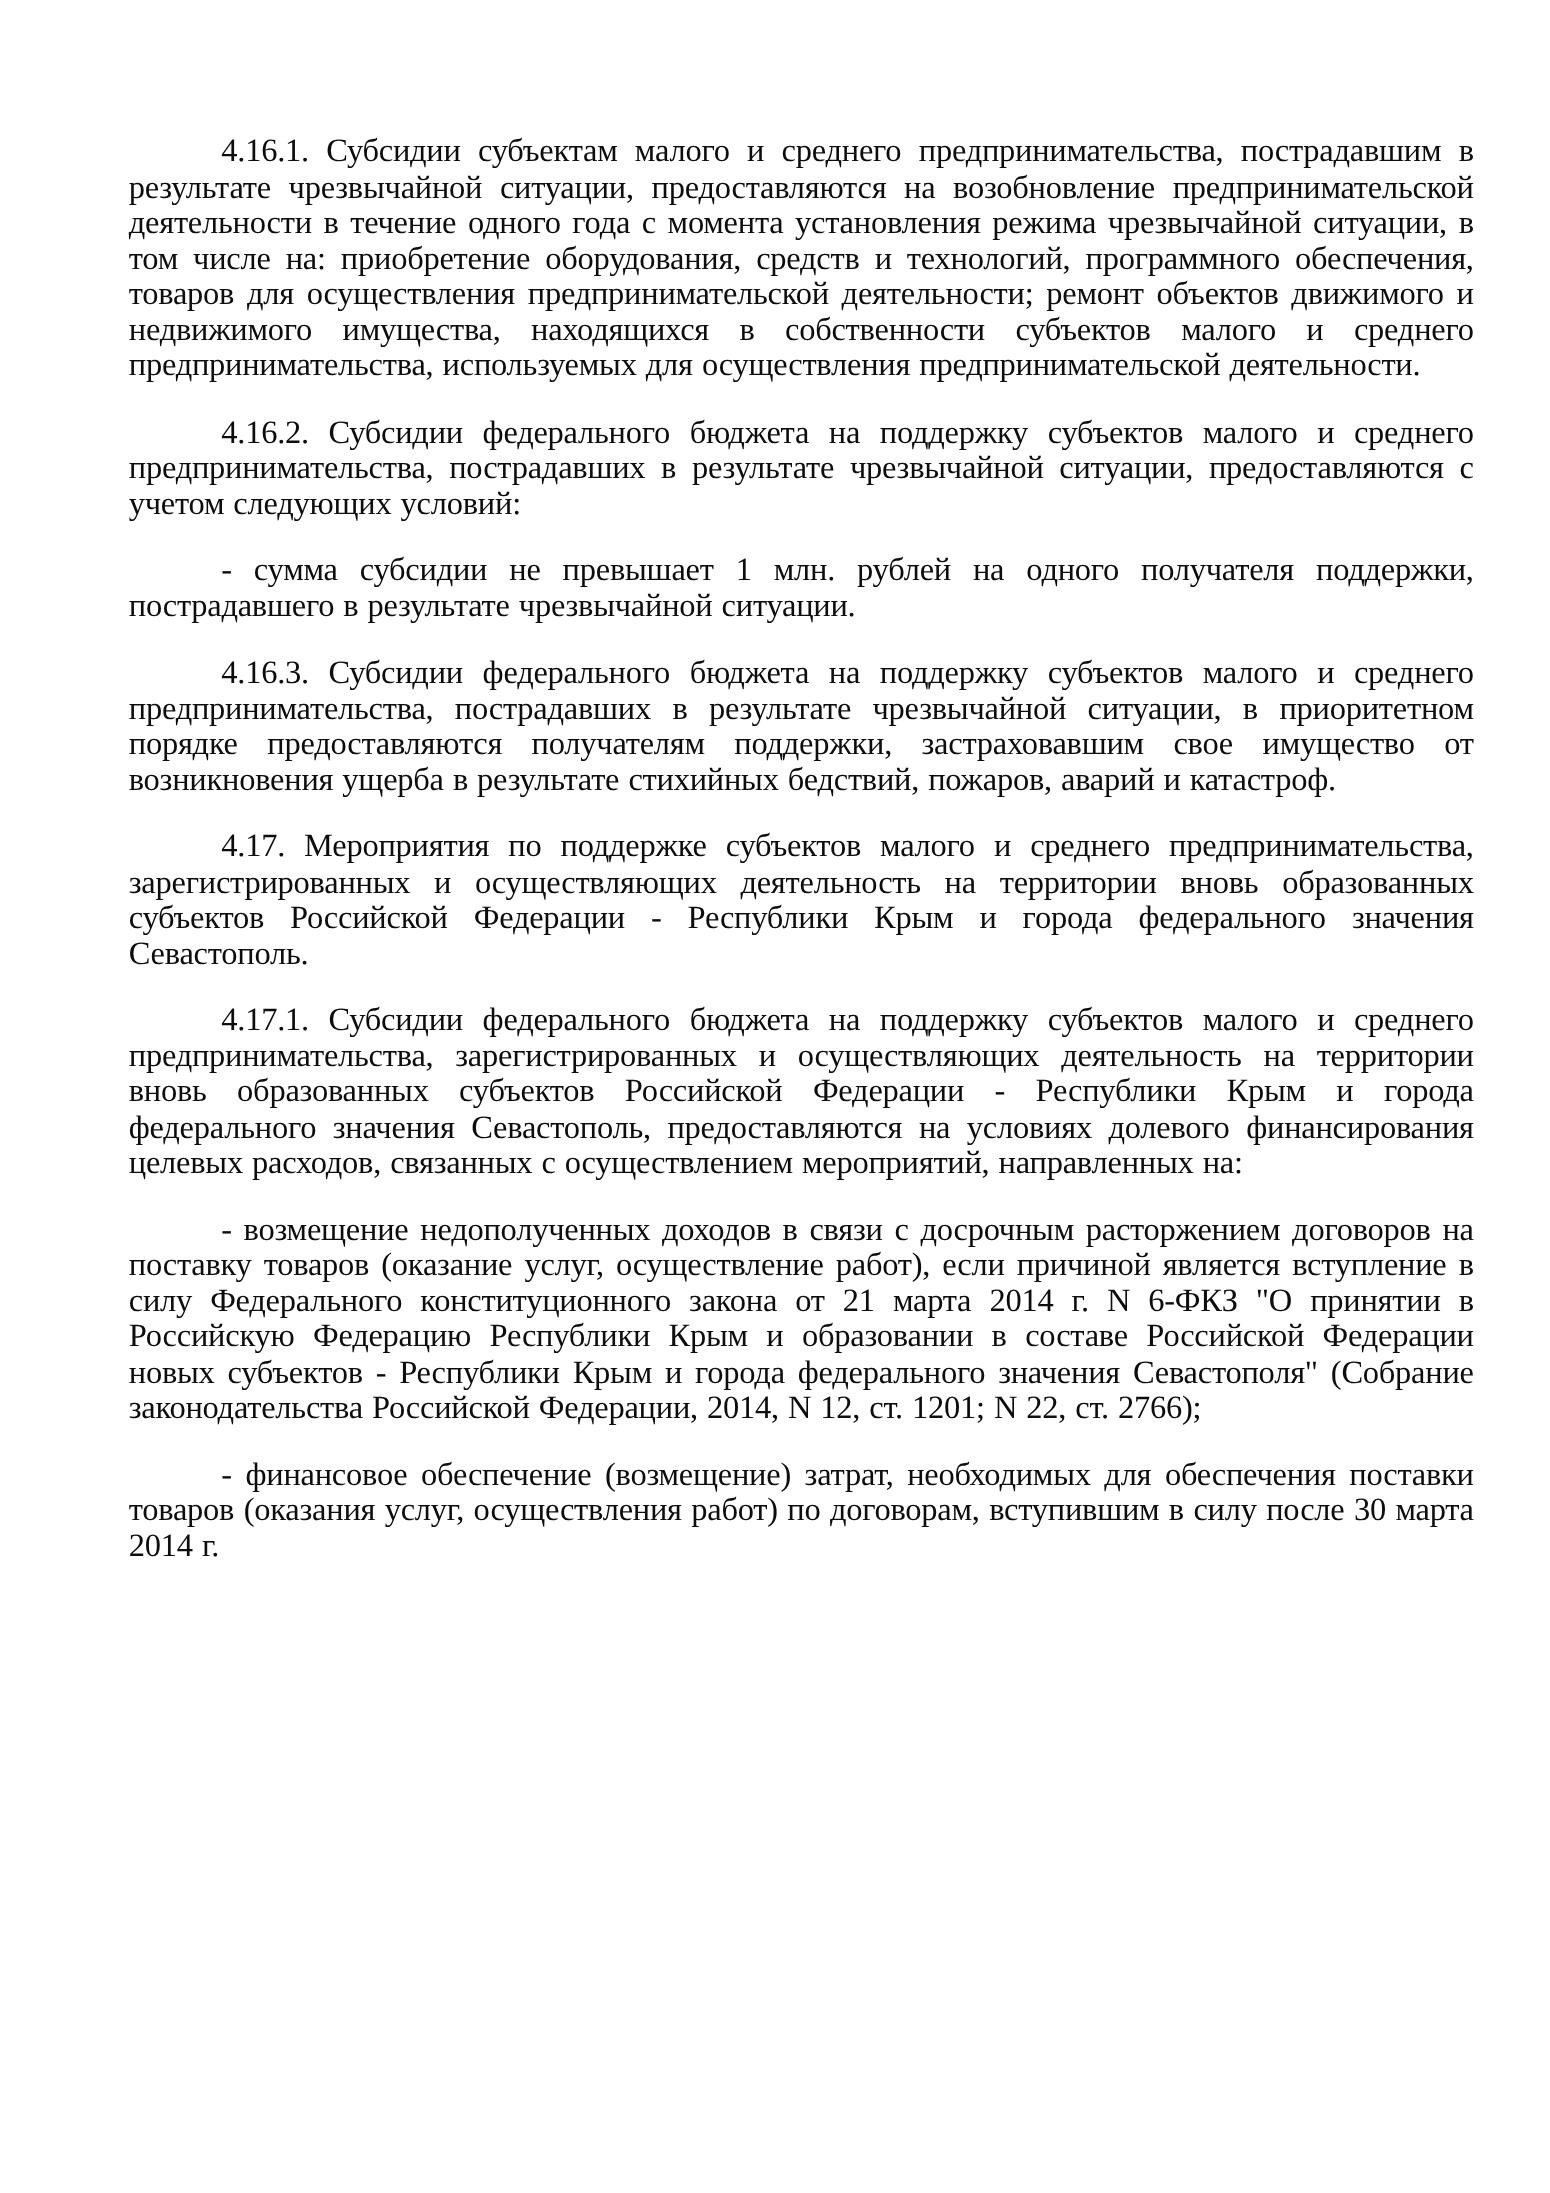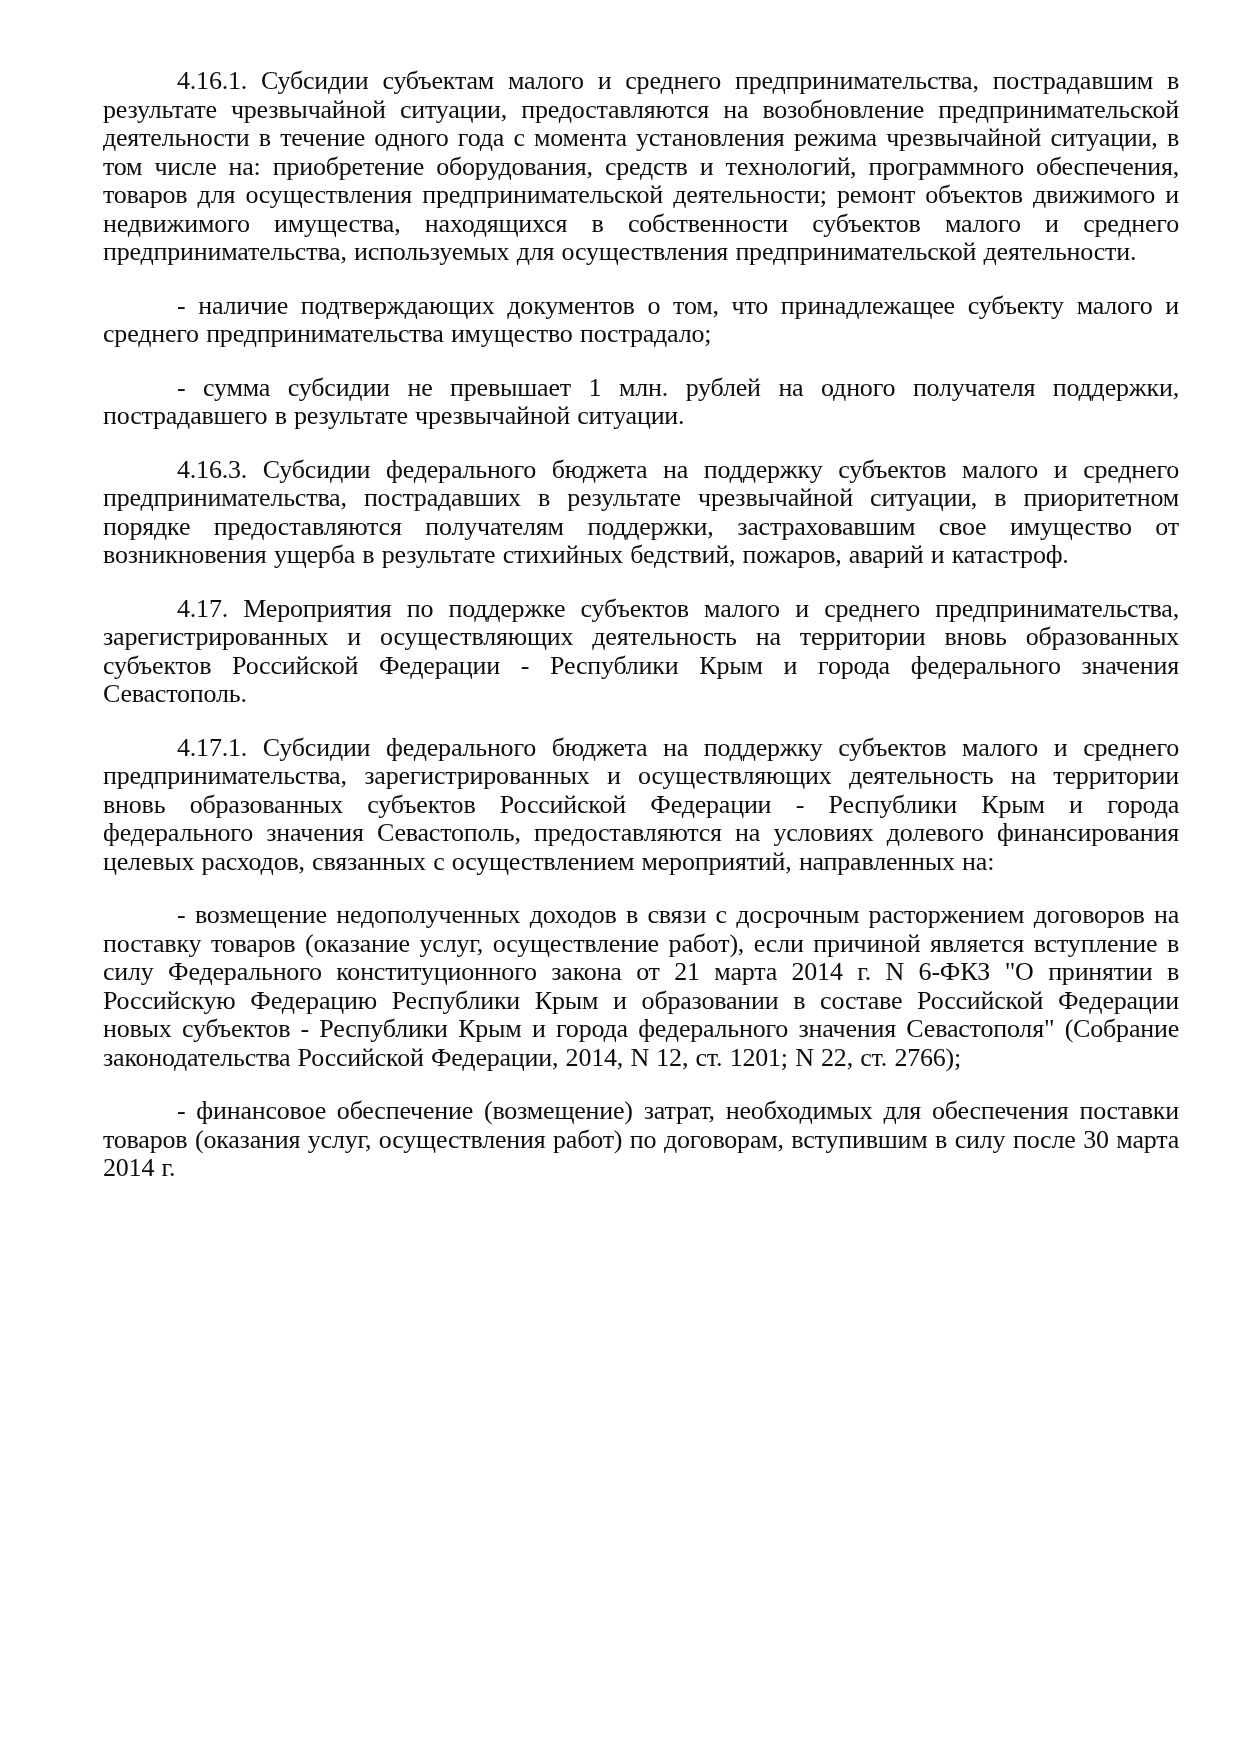--- a/index.html
+++ b/index.html
@@ -11,38 +11,38 @@
     width: 1240px;
     height: 1754px;
     overflow: hidden;
     font-family: "Liberation Serif", "DejaVu Serif", serif;
   }
   .page {
     box-sizing: border-box;
     width: 1240px;
     height: 1754px;
     background: #ffffff;
-    padding: 67px 61px 0 103px;
+    padding: 107px 61px 0 103px;
   }
   .page p {
     margin: 0 0 25px 0;
     color: #0d0d0d;
     font-size: 26px;
     line-height: 28.5px;
     text-align: justify;
     text-indent: 74px;
     letter-spacing: -0.2px;
     word-spacing: 1px;
   }
 </style>
 </head>
 <body>
 
 <div class="page">
   <p>4.16.1. Субсидии субъектам малого и среднего предпринимательства, пострадавшим в результате чрезвычайной ситуации, предоставляются на возобновление предпринимательской деятельности в течение одного года с момента установления режима чрезвычайной ситуации, в том числе на: приобретение оборудования, средств и технологий, программного обеспечения, товаров для осуществления предпринимательской деятельности; ремонт объектов движимого и недвижимого имущества, находящихся в собственности субъектов малого и среднего предпринимательства, используемых для осуществления предпринимательской деятельности.</p>
-  <p>- наличие подтверждающих документов о том, что принадлежащее субъекту малого и среднего предпринимательства имущество пострадало;</p>
+  <p>4.16.2. Субсидии федерального бюджета на поддержку субъектов малого и среднего предпринимательства, пострадавших в результате чрезвычайной ситуации, предоставляются с учетом следующих условий:</p>
   <p>- сумма субсидии не превышает 1 млн. рублей на одного получателя поддержки, пострадавшего в результате чрезвычайной ситуации.</p>
   <p>4.16.3. Субсидии федерального бюджета на поддержку субъектов малого и среднего предпринимательства, пострадавших в результате чрезвычайной ситуации, в приоритетном порядке предоставляются получателям поддержки, застраховавшим свое имущество от возникновения ущерба в результате стихийных бедствий, пожаров, аварий и катастроф.</p>
   <p>4.17. Мероприятия по поддержке субъектов малого и среднего предпринимательства, зарегистрированных и осуществляющих деятельность на территории вновь образованных субъектов Российской Федерации - Республики Крым и города федерального значения Севастополь.</p>
   <p>4.17.1. Субсидии федерального бюджета на поддержку субъектов малого и среднего предпринимательства, зарегистрированных и осуществляющих деятельность на территории вновь образованных субъектов Российской Федерации - Республики Крым и города федерального значения Севастополь, предоставляются на условиях долевого финансирования целевых расходов, связанных с осуществлением мероприятий, направленных на:</p>
   <p>- возмещение недополученных доходов в связи с досрочным расторжением договоров на поставку товаров (оказание услуг, осуществление работ), если причиной является вступление в силу Федерального конституционного закона от 21 марта 2014 г. N 6-ФКЗ "О принятии в Российскую Федерацию Республики Крым и образовании в составе Российской Федерации новых субъектов - Республики Крым и города федерального значения Севастополя" (Собрание законодательства Российской Федерации, 2014, N 12, ст. 1201; N 22, ст. 2766);</p>
   <p>- финансовое обеспечение (возмещение) затрат, необходимых для обеспечения поставки товаров (оказания услуг, осуществления работ) по договорам, вступившим в силу после 30 марта 2014 г.</p>
 </div>
 
 </body></html>

